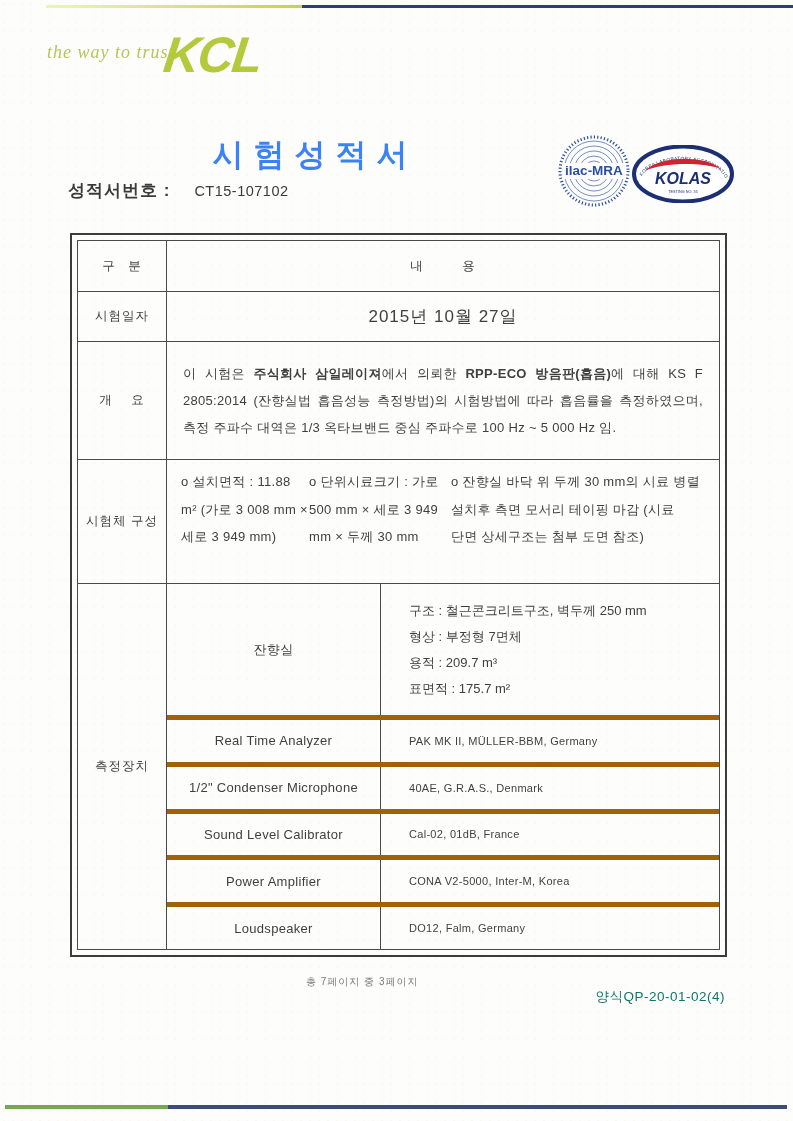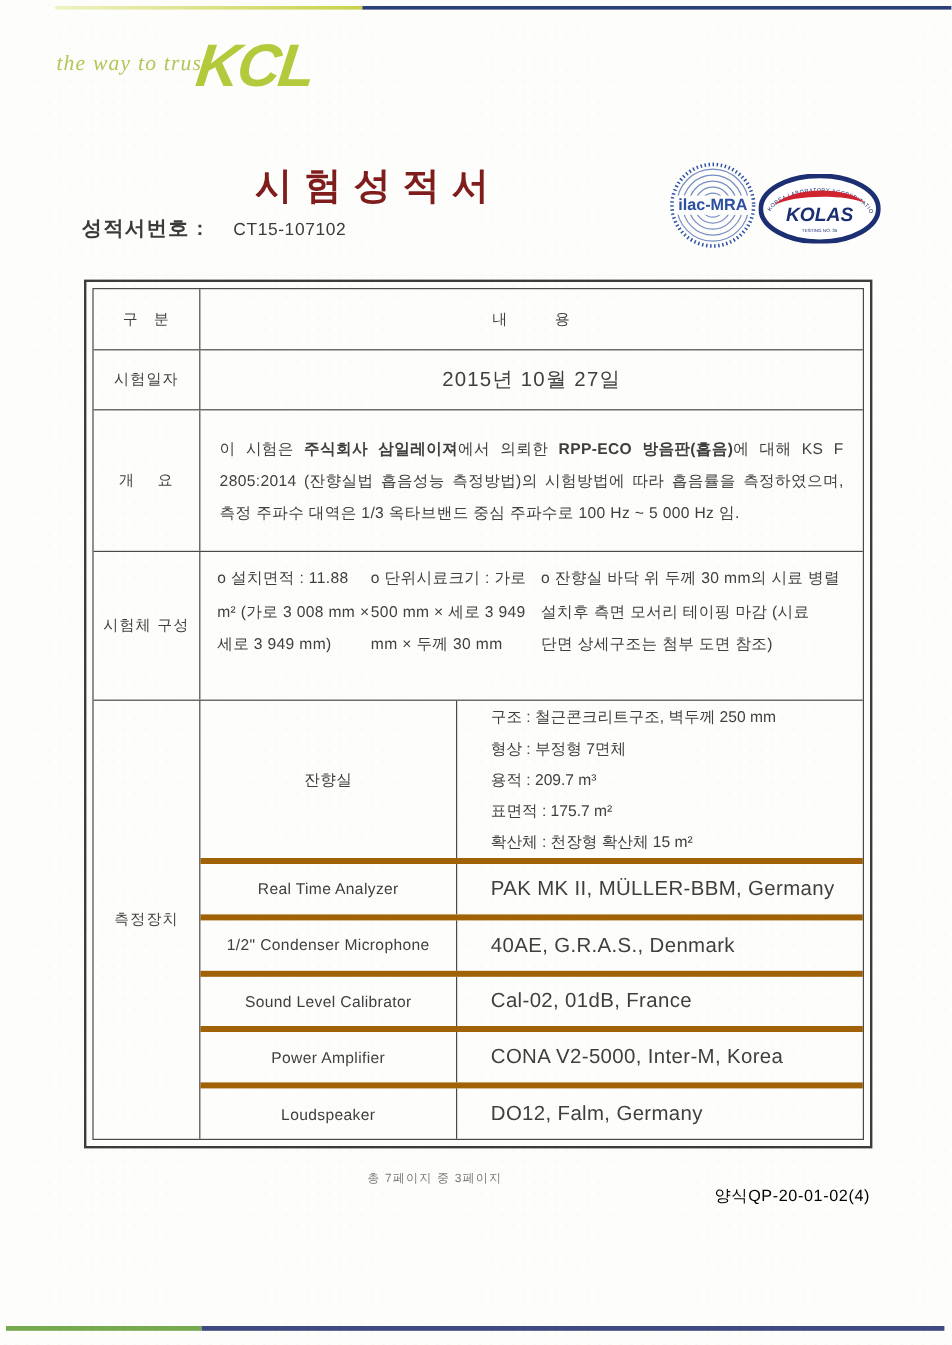--- a/index.html
+++ b/index.html
@@ -31,21 +31,21 @@
   }
   .kcl {
     position:absolute; left:164px; top:26px;
     font-size:50px; font-weight:bold; font-style:italic;
     color:#b4ca3c; letter-spacing:-2px; transform:skewX(-7deg);
   }
   
   .doc-title {
     position:absolute; left:0; top:134px; width:630px;
     text-align:center; font-size:31px; font-weight:bold;
-    letter-spacing:10px; color:#7f1d1d;
+    letter-spacing:10px; color:#3b82f6;
   }
   .report-line { position:absolute; left:68px; top:179px; display:flex; align-items:baseline; }
   .report-label { font-size:17px; font-weight:bold; letter-spacing:1px; }
   .report-value { font-size:14.5px; margin-left:24px; letter-spacing:.5px; }
   
   .stamp-ilac  { position:absolute; left:556px; top:133px; }
   .stamp-kolas { position:absolute; left:632px; top:145px; }
   
   .frame {
     position:absolute; left:70px; top:233px; width:657px; height:724px;
@@ -84,28 +84,28 @@
   .specimen-item { line-height:27.5px; font-size:13px; letter-spacing:.3px; word-break:keep-all; }
   .row-equipment { flex:1; }
   .eq-col { display:flex; flex-direction:column; }
   .eq-sub { display:flex; border-top:5px solid #a16207; }
   .eq-sub:first-child { border-top:none; }
   .eq-name {
     width:214px; min-width:214px; border-right:1px solid #4a4a4a;
     display:flex; align-items:center; justify-content:center;
     font-size:13px; letter-spacing:.3px; text-align:center;
   }
-  .eq-spec { flex:1; display:flex; align-items:center; padding-left:28px; font-size:17px; letter-spacing:.3px; }
+  .eq-spec { flex:1; display:flex; align-items:center; padding-left:28px; font-size:11px; letter-spacing:.3px; }
   .sub-chamber { height:131px; }
   .chamber-lines { flex:1; display:flex; flex-direction:column; justify-content:center; padding-left:28px; }
   .chamber-line { line-height:26px; font-size:13px; }
   .sub-device { flex:1; }
   
   .page-indicator { position:absolute; left:306px; top:975px; font-size:10px; color:#787878; letter-spacing:1px; }
-  .form-no { position:absolute; right:68px; top:988px; font-size:13.5px; color:#000000; letter-spacing:.5px; }
+  .form-no { position:absolute; right:68px; top:988px; font-size:13.5px; color:#0f766e; letter-spacing:.5px; }
   .bottombar { position:absolute; left:5px; top:1105px; width:782px; height:4px; display:flex; }
   .bb-green { width:163px; background:#76a94f; }
   .bb-navy { flex:1; background:#3e4a80; }
   b { font-weight:bold; }
 </style>
 </head>
 <body>
 
 <div class="watermark"></div>
 
@@ -183,21 +183,20 @@
       <div class="c1">측정장치</div>
       <div class="c2 eq-col">
 
         <div class="eq-sub sub-chamber">
           <div class="eq-name">잔향실</div>
           <div class="chamber-lines">
             <div class="chamber-line">구조 : 철근콘크리트구조, 벽두께 250 mm</div>
             <div class="chamber-line">형상 : 부정형 7면체</div>
             <div class="chamber-line">용적 : 209.7 m³</div>
             <div class="chamber-line">표면적 : 175.7 m²</div>
-            <div class="chamber-line">확산체 : 천장형 확산체 15 m²</div>
           </div>
         </div>
 
         <div class="eq-sub sub-device">
           <div class="eq-name">Real Time Analyzer</div>
           <div class="eq-spec">PAK MK II, MÜLLER-BBM, Germany</div>
         </div>
         <div class="eq-sub sub-device">
           <div class="eq-name">1/2" Condenser Microphone</div>
           <div class="eq-spec">40AE, G.R.A.S., Denmark</div>

